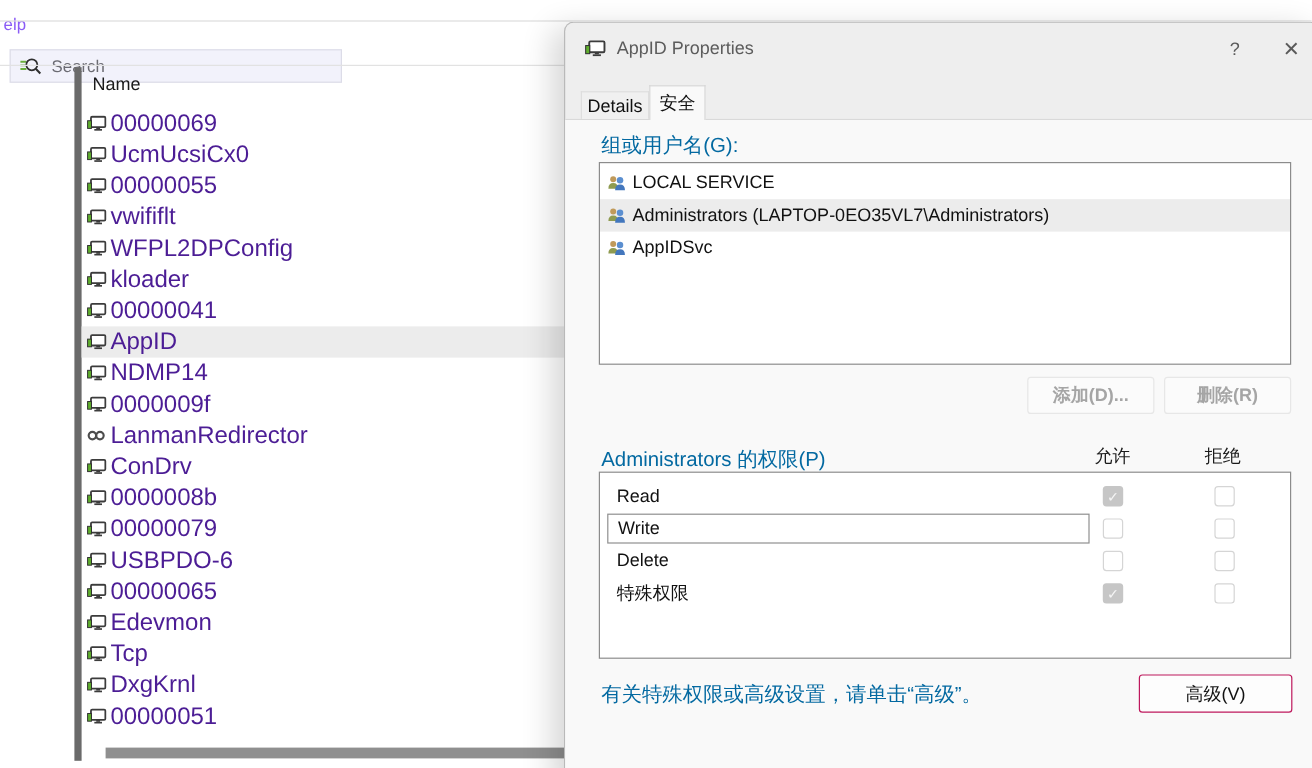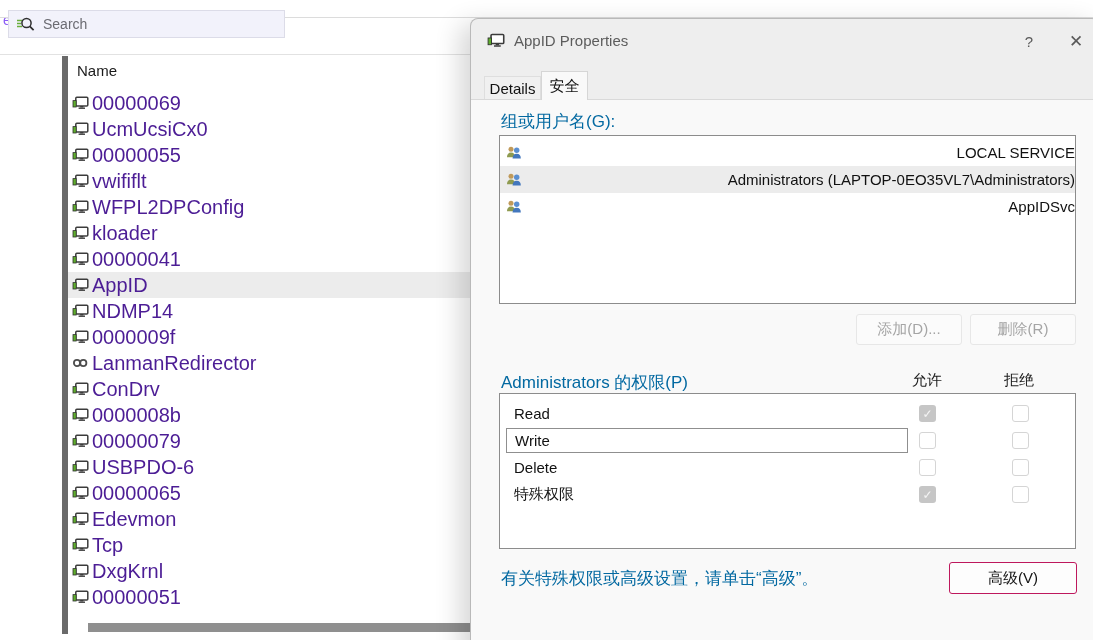--- a/index.html
+++ b/index.html
@@ -2,21 +2,21 @@
 <html><head>
 <meta charset="utf-8">
 <style>
   * { margin:0; padding:0; box-sizing:border-box; }
   html,body { width:1093px; height:640px; overflow:hidden; background:#ffffff;
     font-family:"Liberation Sans", sans-serif; color:#1a1a1a; }
 
   
   .menu-partial { position:absolute; left:3px; top:12px; font-size:14px; color:#8b5cf6; }
   .sep-menu { position:absolute; left:0; top:17px; width:100%; height:1px; background:#dcdcdc; }
-  .search-box { position:absolute; left:8px; top:10px; width:277px; height:28px;
+  .search-box { position:absolute; left:8px; top:41px; width:277px; height:28px;
     background:#f2f2fb; border:1px solid #dcdce8; display:flex; align-items:center; padding-left:7px; }
   .search-box input { border:none; outline:none; background:transparent; font-size:14px;
     color:#444; width:220px; margin-left:7px; font-family:"Liberation Sans",sans-serif; }
   .search-box input::placeholder { color:#6b6b72; opacity:1; }
   .sep-toolbar { position:absolute; left:0; top:54px; width:100%; height:1px; background:#e2e2e2; }
 
   .vscrollbar { position:absolute; left:62px; top:56px; width:6px; height:578px; background:#6a6a6a; }
   .list-header { position:absolute; left:77px; top:62px; font-size:15px; color:#1a1a1a; }
   .driver-list { position:absolute; left:68px; top:90px; width:402px; }
   .lrow { height:26px; display:flex; align-items:center; padding-left:4px; }
@@ -42,29 +42,29 @@
     font-size:15px; color:#111; }
   .tab-details { left:13px; top:57px; width:57px; height:23px; background:#f0f0f0;
     border:1px solid #dedede; border-bottom:none; z-index:2; }
   .tab-security { left:70px; top:52px; width:47px; height:29px; background:#f9f9f9;
     border:1px solid #d6d6d6; border-bottom:none; z-index:3; }
 
   .lbl { position:absolute; font-size:17px; color:#0369a1; white-space:nowrap; }
   .lbl-group { left:30px; top:91px; }
   .group-box { position:absolute; left:28px; top:116px; width:577px; height:169px;
     background:#ffffff; border:1px solid #8c8c8c; padding-top:3px; overflow:hidden; }
-  .grow { height:27px; display:flex; align-items:center; padding-left:6px;justify-content:space-between; }
+  .grow { height:27px; display:flex; align-items:center; padding-left:6px; }
   .grow.sel { background:#ececec; }
   .gtxt { margin-left:5px; font-size:15px; color:#111; white-space:nowrap; }
 
   .btn { position:absolute; display:flex; align-items:center; justify-content:center;
     font-size:15px; border-radius:3px; }
   .btn-add { left:385px; top:295px; width:106px; height:31px; }
   .btn-remove { left:499px; top:295px; width:106px; height:31px; }
-  .btn.disabled { background:#fbfbfb; border:1px solid #e7e7e7; color:#a5a5a5; }
+  .btn.disabled { background:#fbfbfb; border:1px solid #e7e7e7; color:#a5a5a5;font-weight:bold; }
   .btn-advanced { left:478px; top:543px; width:128px; height:32px; background:#fdfdfd;
     border:1px solid #be185d; color:#111; }
 
   .lbl-perm { left:30px; top:352px; }
   .hdr-col { position:absolute; top:352px; width:44px; text-align:center; font-size:15px; }
   .hdr-allow { left:434px; }
   .hdr-deny { left:526px; }
 
   .perm-box { position:absolute; left:28px; top:374px; width:577px; height:156px;
     background:#ffffff; border:1px solid #8c8c8c; padding-top:6px; overflow:hidden; }

